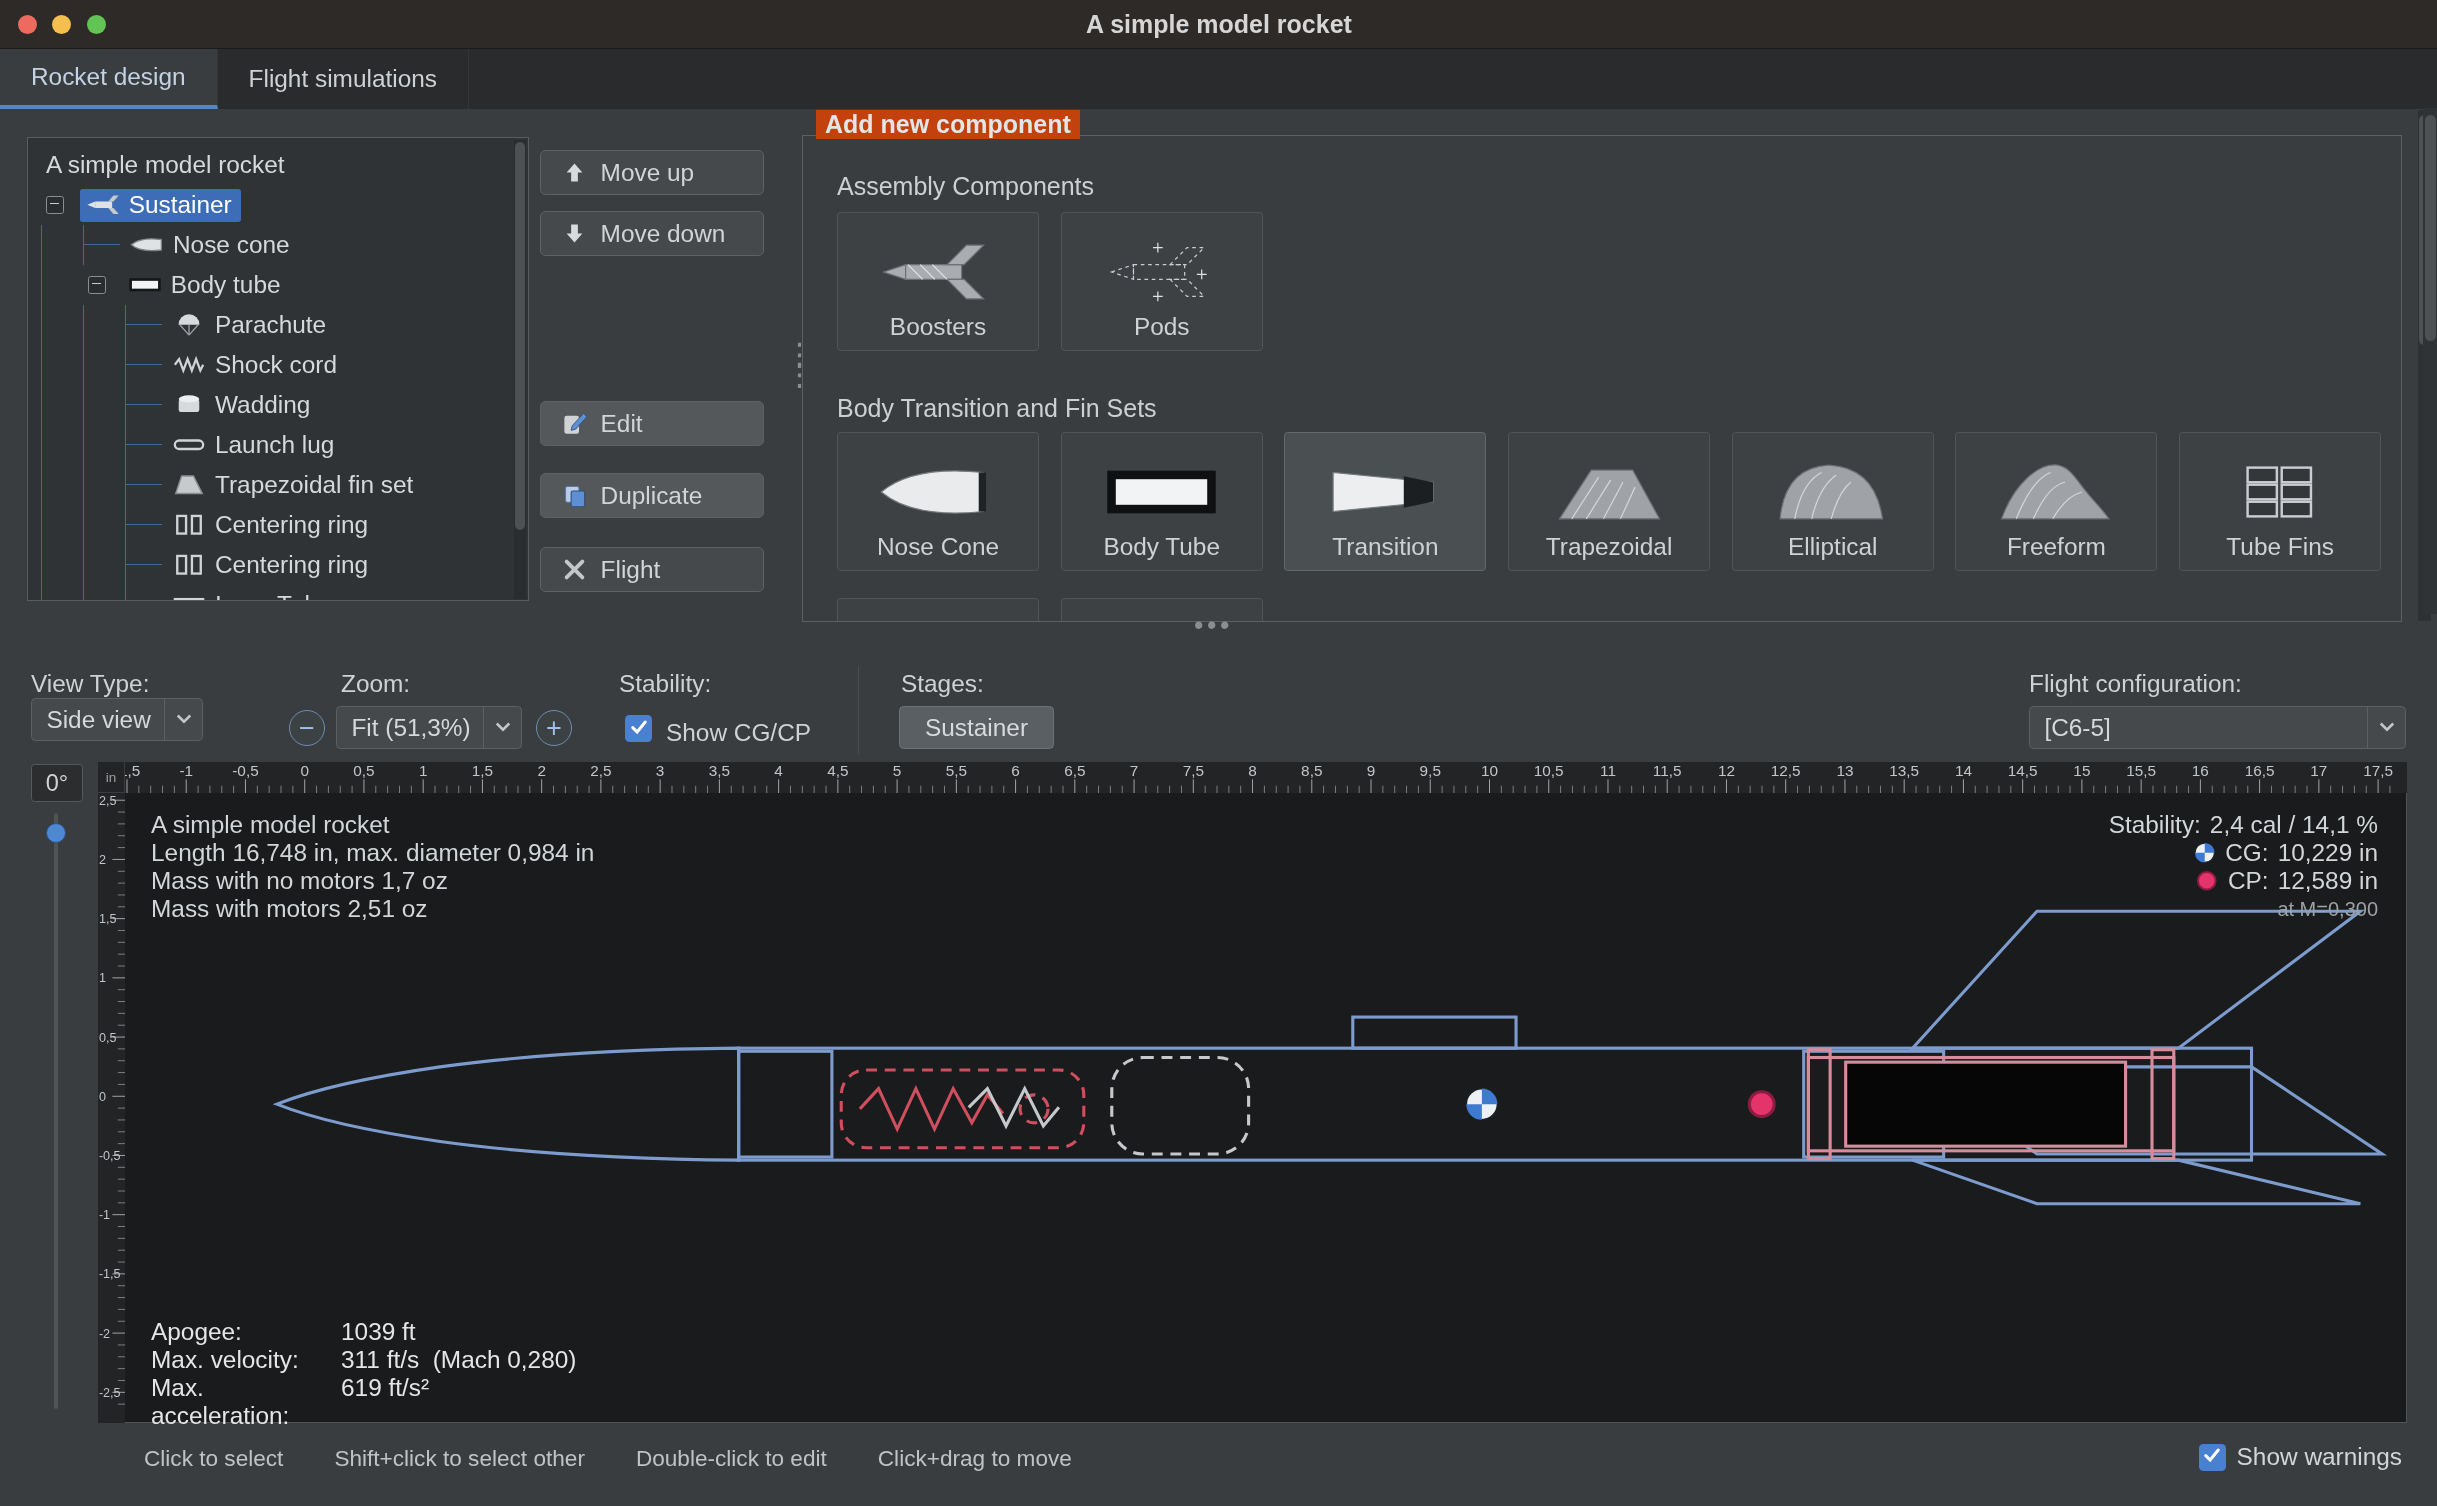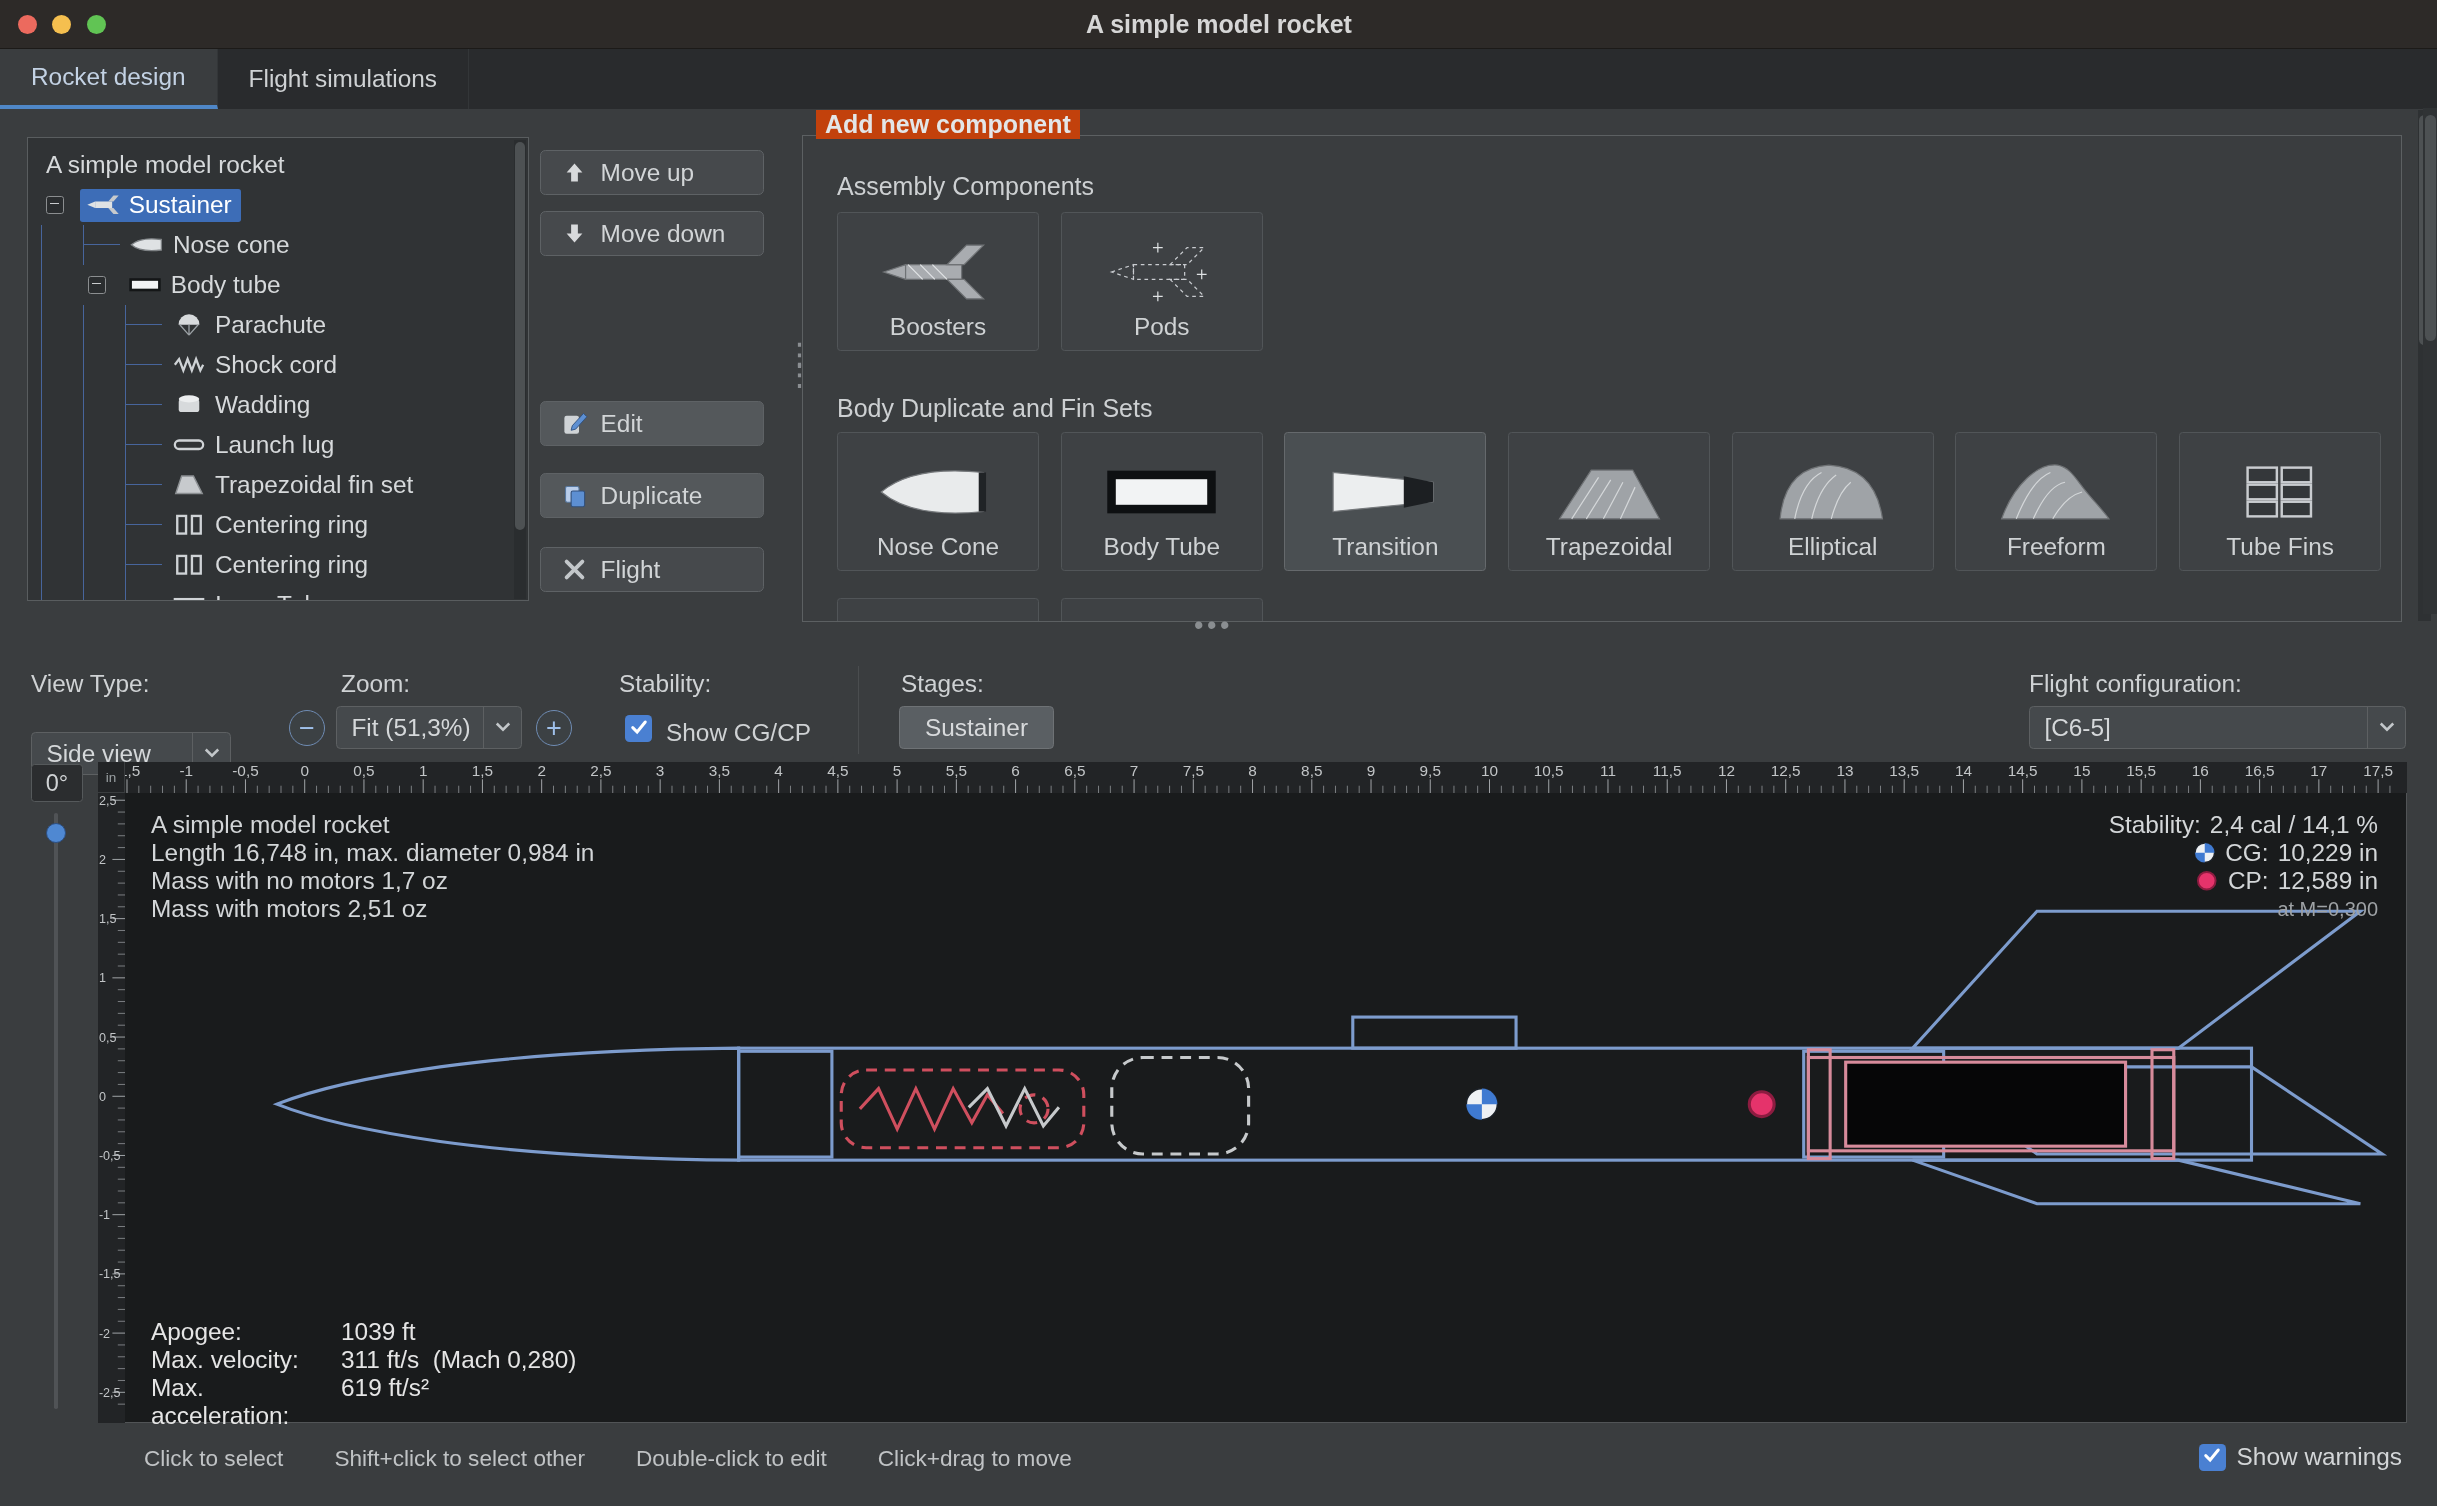--- a/index.html
+++ b/index.html
@@ -366,21 +366,21 @@
               <path d="M62 26 L76 12 L90 12 L76 26 Z"></path>
               <path d="M62 38 L76 52 L90 52 L76 38 Z"></path>
               <g stroke-dasharray="none" stroke="#dfe2e4">
                 <path d="M52 8 v8 M48 12 h8 M88 30 v8 M84 34 h8 M52 48 v8 M48 52 h8"></path>
               </g>
             </svg>
           </span>
           <span class="comp-lb">Pods</span>
         </div>
       </div>
-    <div class="sec-h" id="sec-h1" style="top:258px">Body Duplicate and Fin Sets</div>
+    <div class="sec-h" id="sec-h1" style="top:258px">Body Transition and Fin Sets</div>
     <div class="comp-row" id="sec-row1" style="top:296px">
         <div class="comp-btn">
           <span class="comp-ic">
             <svg viewBox="0 0 110 64">
               <path d="M8 32 Q34 10 92 16 L92 48 Q34 54 8 32 Z" fill="#e9ebec" stroke="#76797c"></path>
               <rect x="88" y="16" width="6" height="32" fill="#202326"></rect>
             </svg>
           </span>
           <span class="comp-lb">Nose Cone</span>
         </div>
@@ -450,21 +450,21 @@
   <div class="abs fieldset-label">Add new component</div>
   <div class="abs panel-scroll">
     <div class="panel-thumb"></div>
   </div>
   <div class="abs win-scroll">
     <div class="win-thumb"></div>
   </div>
   <div class="abs panel-dots">•••</div>
 
   <span class="tb-label" style="left:31px;top:670px">View Type:</span>
-  <div class="combo" style="left:31px;top:732px;width:200px">
+  <div class="combo" style="left:31px;top:698px;width:172px">
     <span class="cval">Side view</span>
     <span class="carr">
         <span><svg viewBox="0 0 16 16">
             <path d="M3 6 L8 11 L13 6" stroke="#c3c7ca" stroke-width="2" fill="none"></path>
           </svg></span>
       </span>
   </div>
 
   <span class="tb-label" style="left:341px;top:670px">Zoom:</span>
   <div class="roundbtn" style="left:289px;top:710px">−</div>

